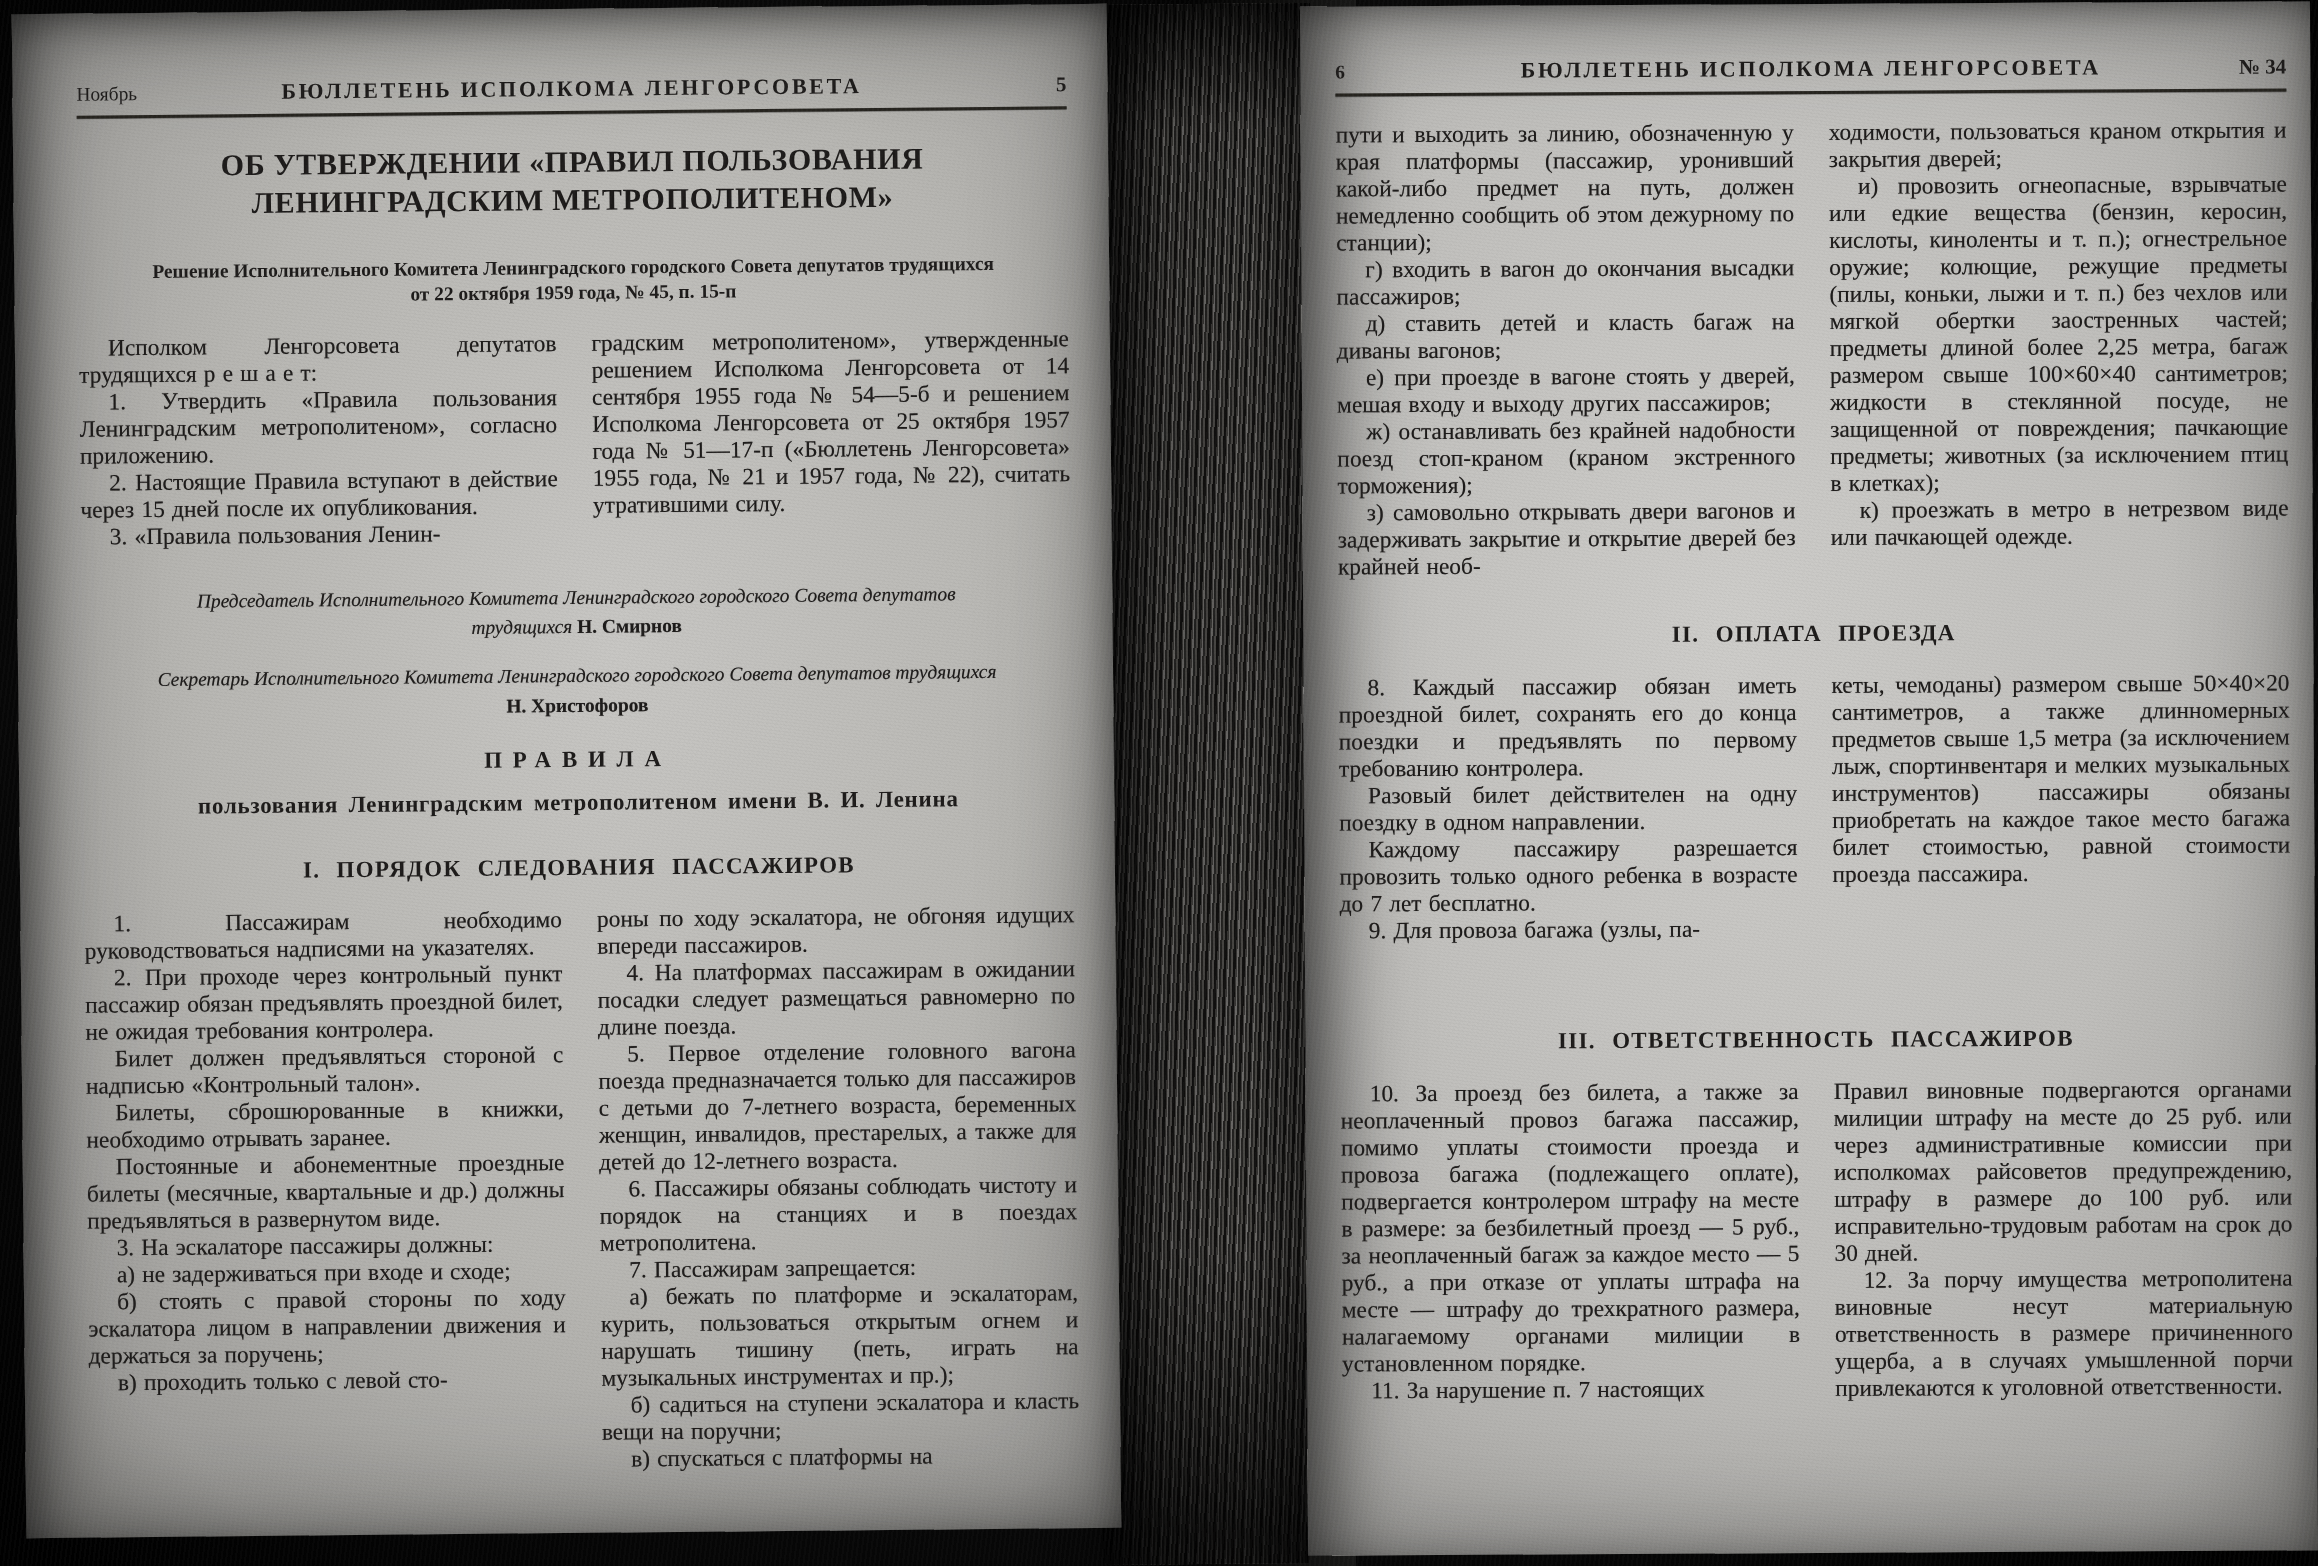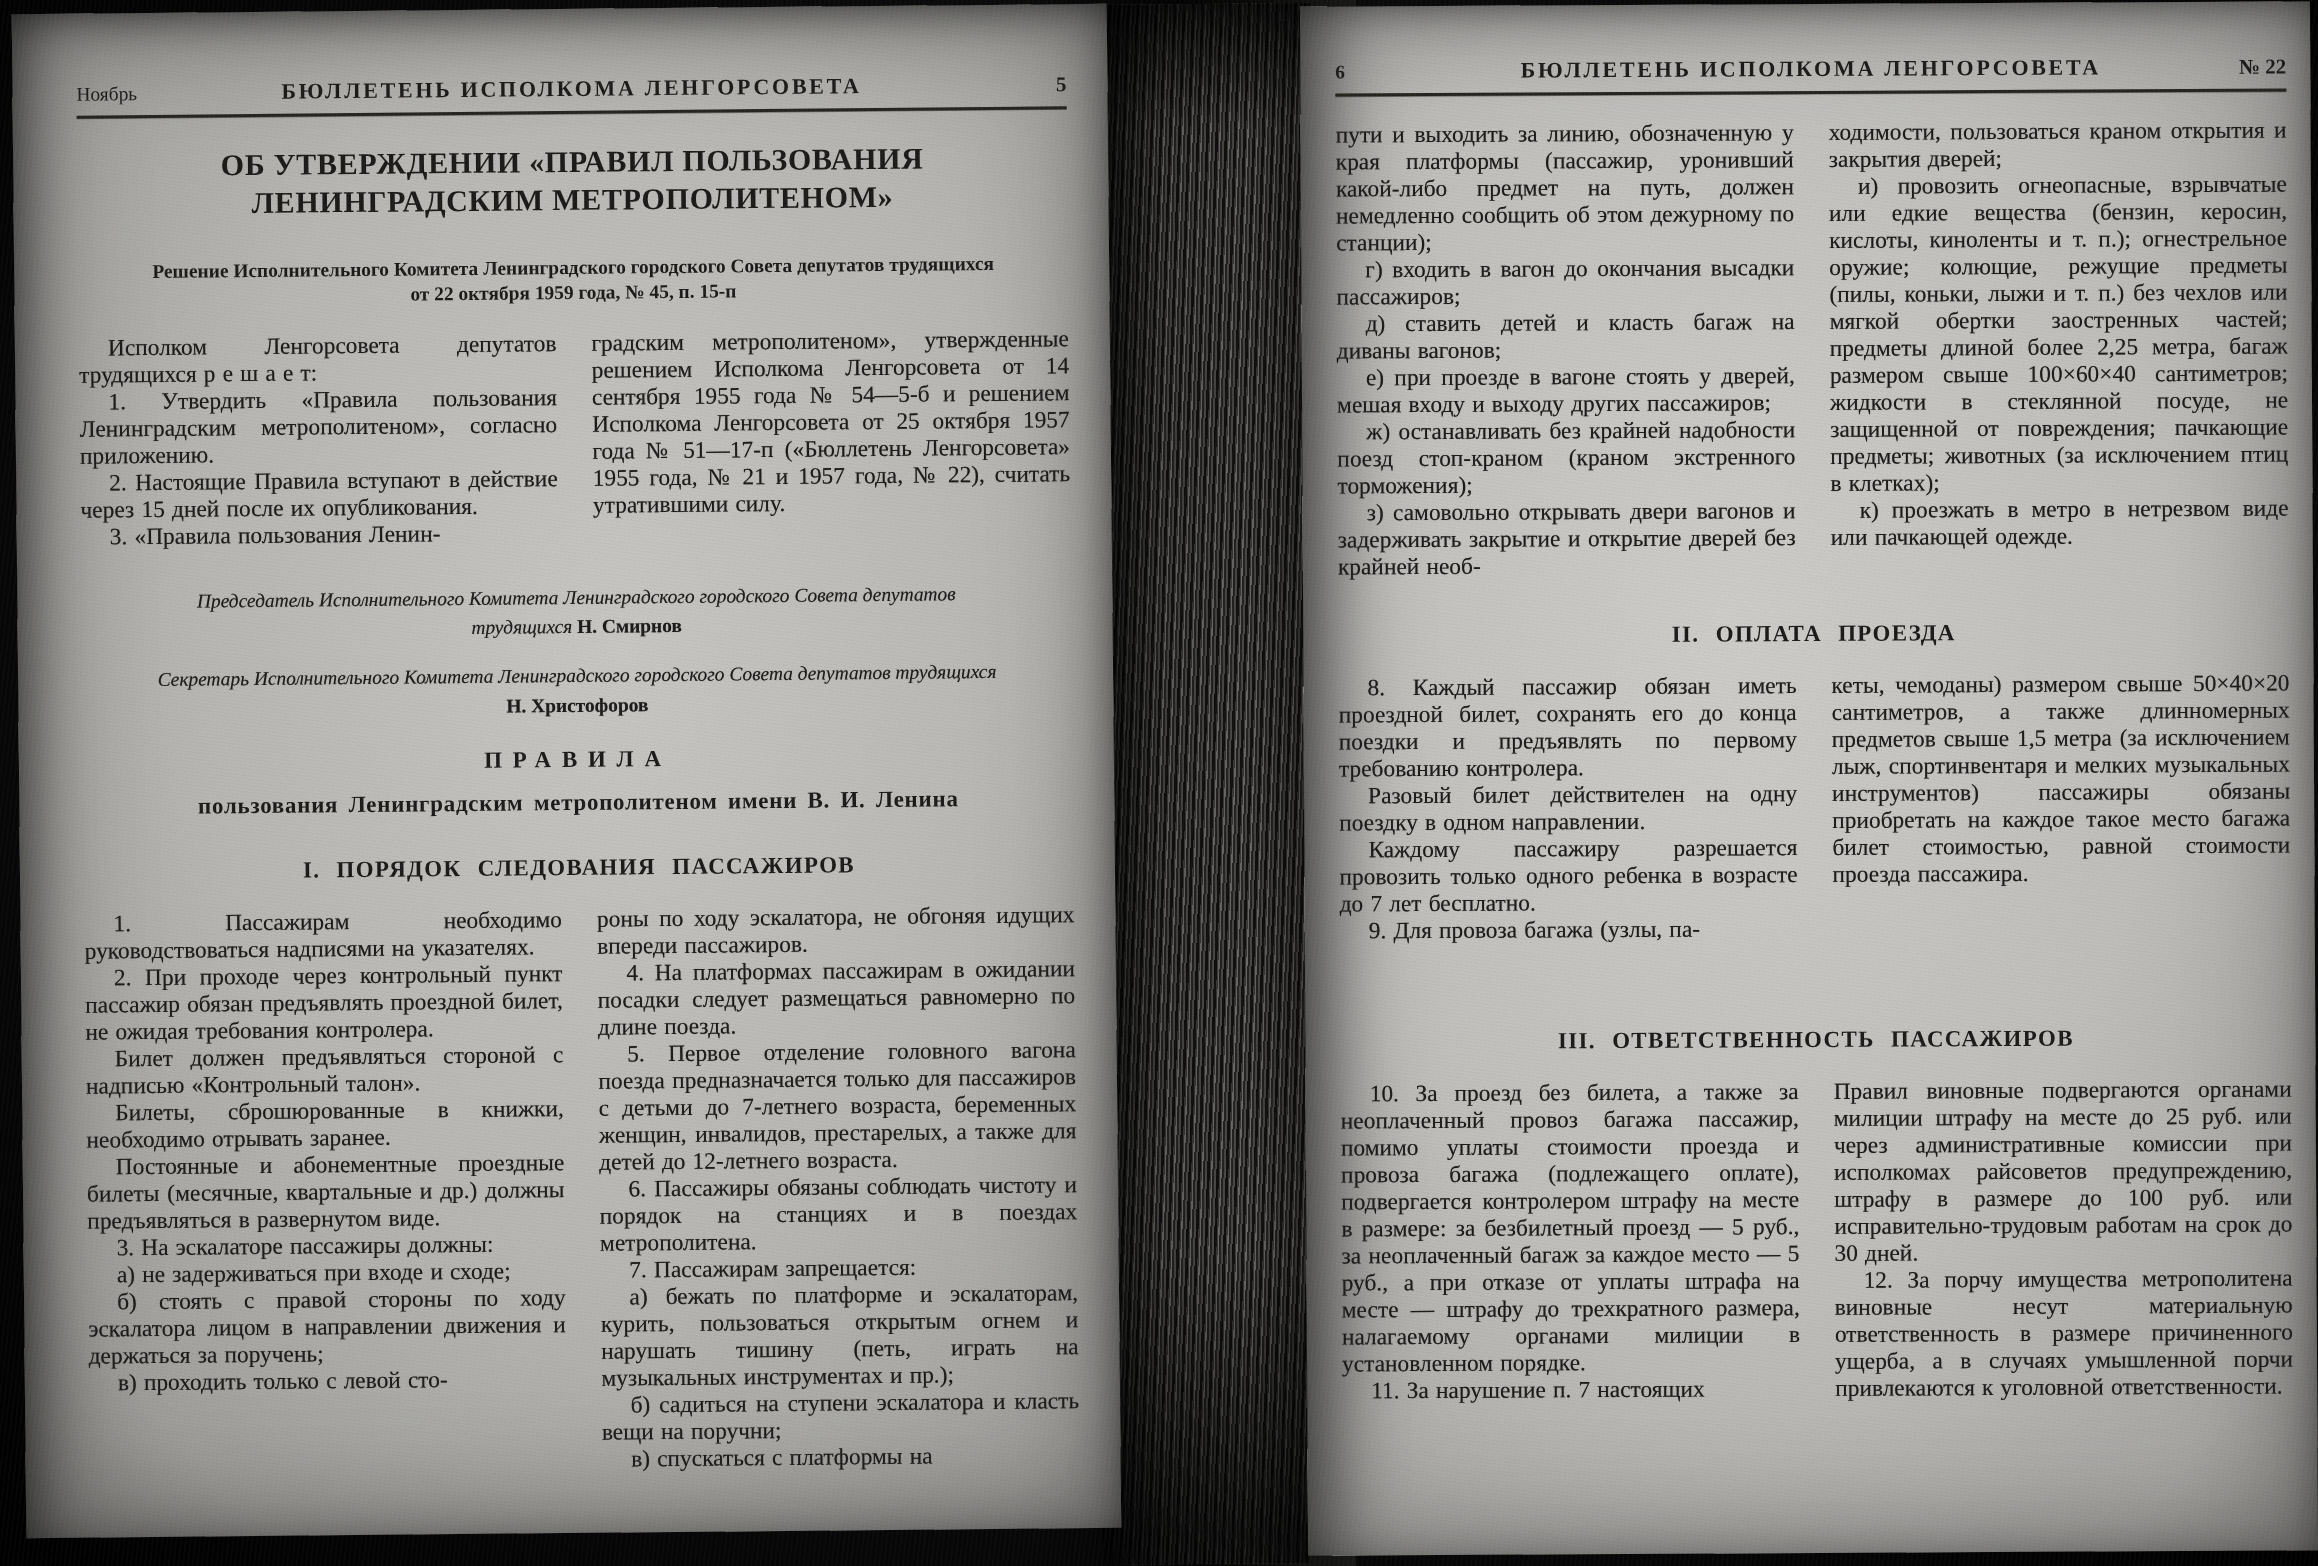--- a/index.html
+++ b/index.html
@@ -163,21 +163,21 @@
         </div>
     </div>
   </div>
 </div>
 
 <div class="page page-right">
   <div class="page-inner-right">
     <div class="page-header">
       <span class="hl" style="font-weight:bold;">6</span>
       <span class="hc">БЮЛЛЕТЕНЬ ИСПОЛКОМА ЛЕНГОРСОВЕТА</span>
-      <span class="hr">№ 22</span>
+      <span class="hr">№ 34</span>
     </div>
     <div class="rule"></div>
 
     <div class="cols">
       <div class="col cont">
           <p class="para">пути и выходить за линию, обозначенную у края платформы (пассажир, уронивший какой-либо предмет на путь, должен немедленно сообщить об этом дежурному по станции);</p>
           <p class="para">г) входить в вагон до окончания высадки пассажиров;</p>
           <p class="para">д) ставить детей и класть багаж на диваны вагонов;</p>
           <p class="para">е) при проезде в вагоне стоять у дверей, мешая входу и выходу других пассажиров;</p>
           <p class="para">ж) останавливать без крайней надобности поезд стоп-краном (краном экстренного торможения);</p>

